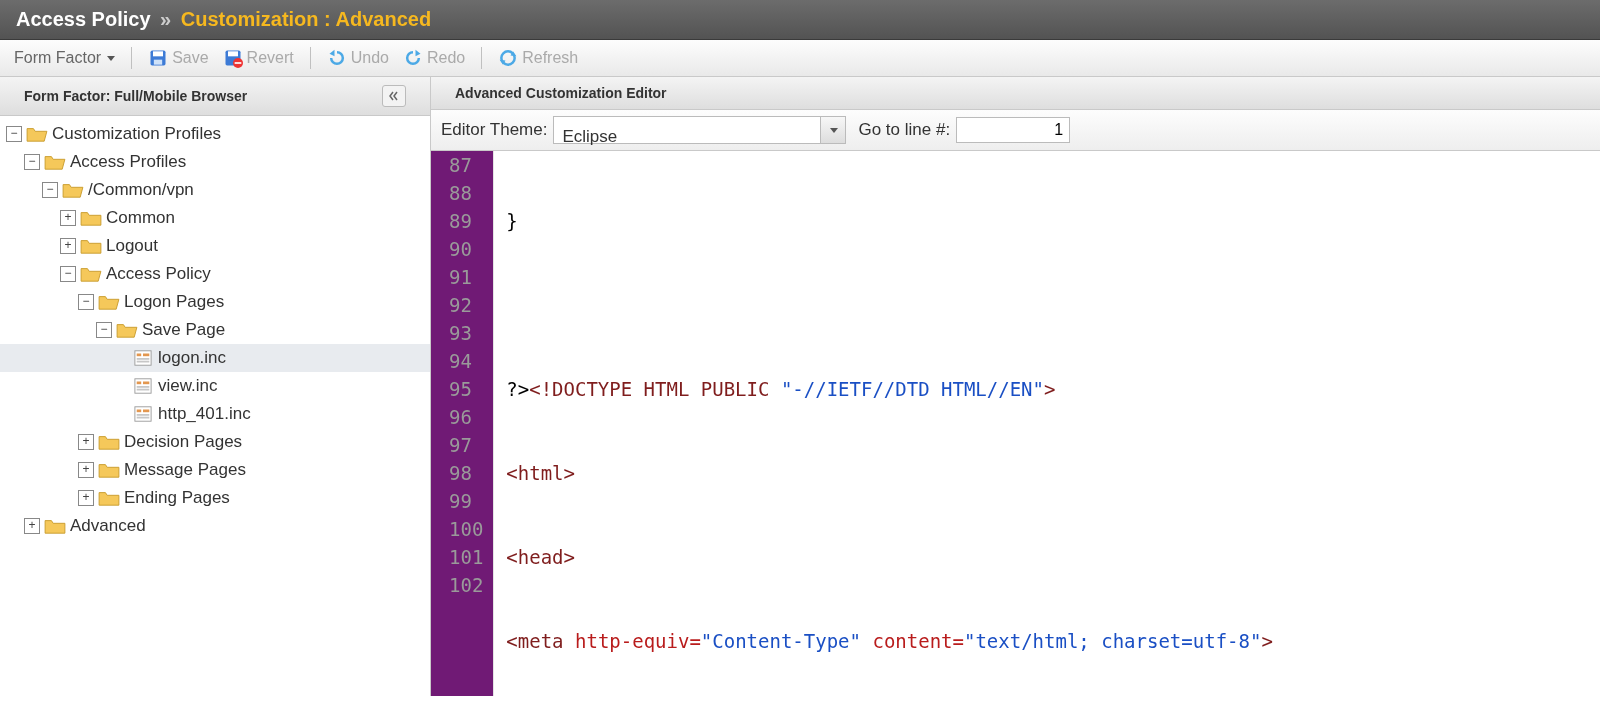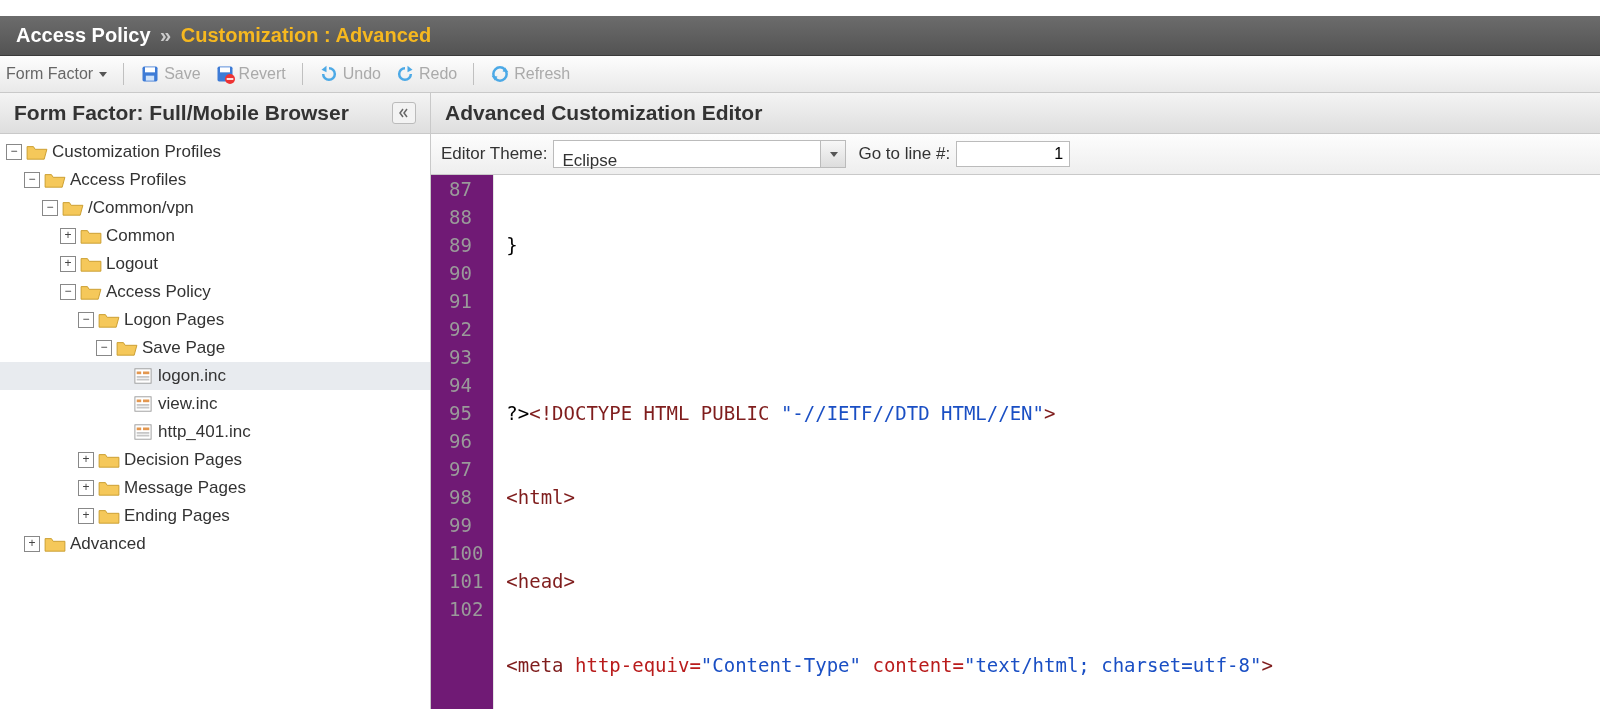--- a/index.html
+++ b/index.html
@@ -10,29 +10,28 @@
     background: #fff;
     color: #333;
   }
   .breadcrumb-bar {
     background: linear-gradient(to bottom, #6c6c6c, #535353);
     padding: 8px 16px;
     color: #fff;
     font-size: 20px;
     font-weight: bold;
     border-bottom: 1px solid #3a3a3a;
-    margin-top: 16px;
   }
   .breadcrumb-bar .bc-main { color: #fff; }
   .breadcrumb-bar .bc-sep { color: #ccc; margin: 0 4px; }
   .breadcrumb-bar .bc-sub { color: #f6b81f; }
   .toolbar {
     background: linear-gradient(to bottom, #fdfdfd, #e9e9e9);
     border-bottom: 1px solid #c9c9c9;
-    padding: 6px 2px;
+    padding: 6px 10px;
     display: flex;
     align-items: center;
     gap: 6px;
     font-size: 16px;
     color: #666;
   }
   .toolbar .tb-sep {
     width: 1px;
     height: 22px;
     background: #c0c0c0;
@@ -63,22 +62,22 @@
     width: 430px;
     min-width: 430px;
     border-right: 1px solid #c9c9c9;
     display: flex;
     flex-direction: column;
   }
   .panel-header {
     background: linear-gradient(to bottom, #f4f4f4, #dedede);
     border-bottom: 1px solid #c9c9c9;
     font-weight: bold;
-    font-size: 21px;
-    padding: 8px 14px;
+    font-size: 14px;
+    padding: 8px 24px;
     display: flex;
     align-items: center;
     justify-content: space-between;
   }
   .collapse-btn {
     width: 22px; height: 20px;
     border: 1px solid #bbb;
     border-radius: 3px;
     background: #f3f3f3;
     display: flex; align-items: center; justify-content: center;

